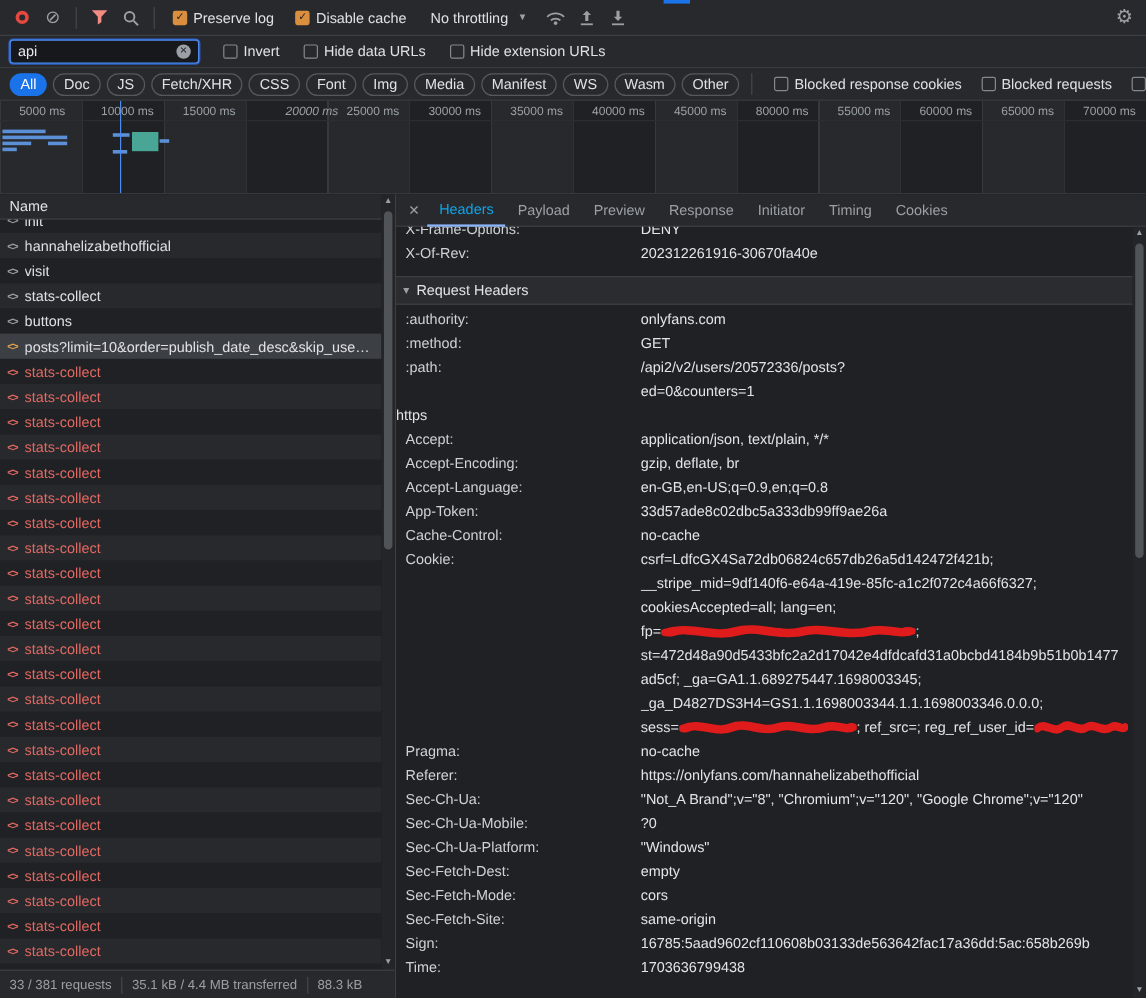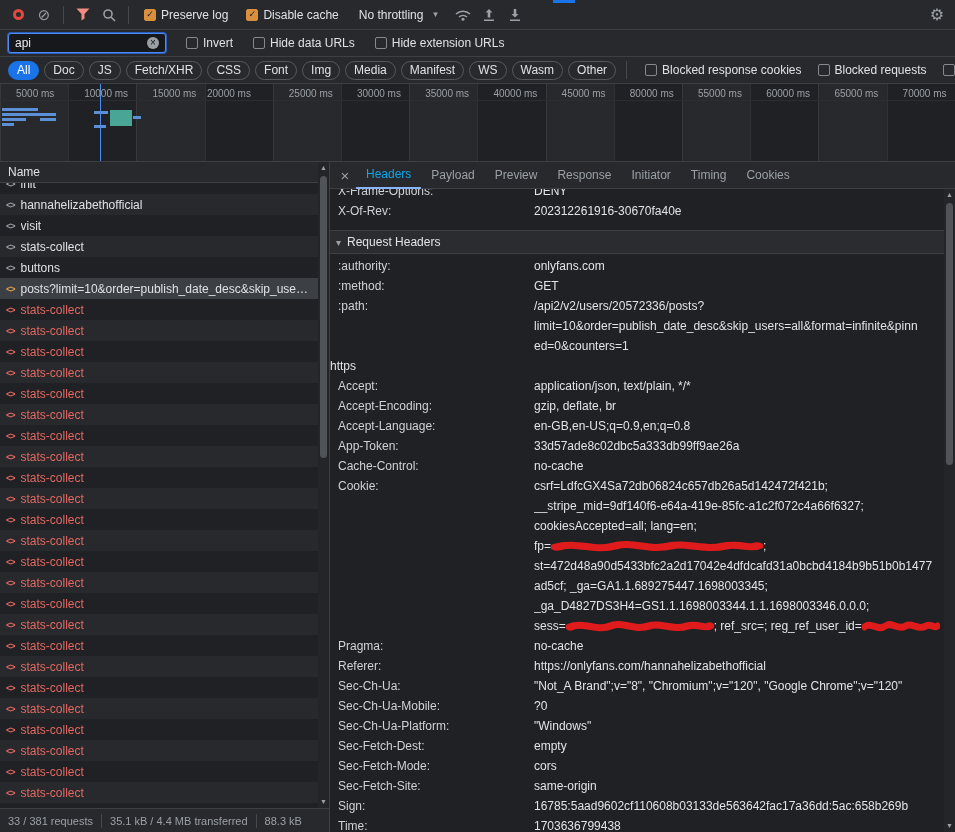--- a/index.html
+++ b/index.html
@@ -226,21 +226,21 @@
   <div class="ov-bar" style="left:40px;top:34px;width:16px;height:3px"></div>
   <div class="ov-bar" style="left:2px;top:39px;width:12px;height:3px"></div>
   <div class="ov-bar" style="left:94px;top:27px;width:14px;height:3px"></div>
   <div class="ov-bar" style="left:94px;top:41px;width:12px;height:3px"></div>
   <div class="ov-teal" style="left:110px;top:26px;width:22px;height:16px"></div>
   <div class="ov-bar" style="left:133px;top:32px;width:8px;height:3px"></div>
   <div class="ov-line" style="left:100px"></div>
 <span class="ov-label" style="left: 16px;">5000 ms</span>
     <span class="ov-label" style="left: 84.2px;">10000 ms</span>
     <span class="ov-label" style="left: 152.4px;">15000 ms</span>
-    <span class="ov-label" style="left: 207px;">20000 ms</span>
+    <span class="ov-label" style="left: 238px; font-style: italic;">20000 ms</span>
     <span class="ov-label" style="left: 288.8px;">25000 ms</span>
     <span class="ov-label" style="left: 357px;">30000 ms</span>
     <span class="ov-label" style="left: 425.2px;">35000 ms</span>
     <span class="ov-label" style="left: 493.4px;">40000 ms</span>
     <span class="ov-label" style="left: 561.6px;">45000 ms</span>
     <span class="ov-label" style="left: 629.8px;">80000 ms</span>
     <span class="ov-label" style="left: 698px;">55000 ms</span>
     <span class="ov-label" style="left: 766.2px;">60000 ms</span>
     <span class="ov-label" style="left: 834.4px; text-align: center;">65000 ms</span>
     <span class="ov-label" style="left: 902.6px;">70000 ms</span>
@@ -439,23 +439,20 @@
               </div>
             </div>
           </div>
           <div class="hdr-row">
             <div class="hdr-name">:path:</div>
             <div class="hdr-value">
               <div class="hdr-line">
                 <span>/api2/v2/users/20572336/posts?</span>
               </div>
               <div class="hdr-line">
-                <span>limit=10&amp;order=publish_date_desc&amp;skip_users=all&amp;format=infinite&amp;pinn</span>
-              </div>
-              <div class="hdr-line">
                 <span>ed=0&amp;counters=1</span>
               </div>
             </div>
           </div>
           <div class="hdr-row">
             <div class="hdr-value">
               <div class="hdr-line">
                 <span>https</span>
               </div>
             </div>

